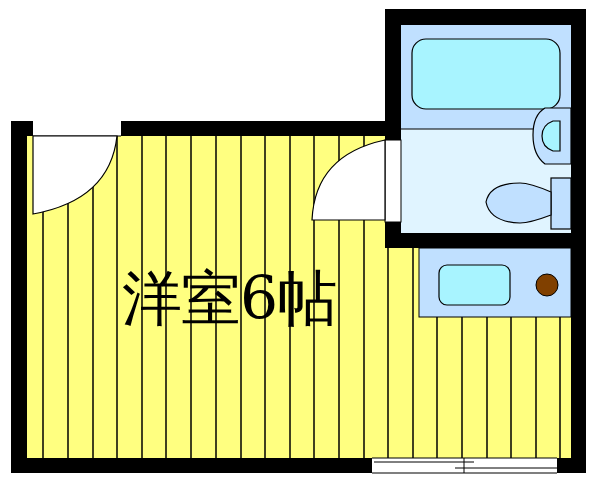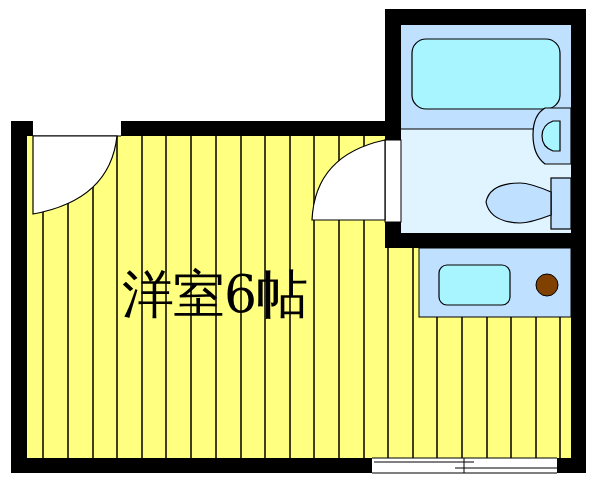--- a/index.html
+++ b/index.html
@@ -1,18 +1,18 @@
 <!DOCTYPE html>
 <html><head>
 <meta charset="utf-8">
 <style>
   html,body{margin:0;padding:0;background:#ffffff;}
   body{width:600px;height:493px;position:relative;overflow:hidden;font-family:"DejaVu Serif","Liberation Serif",serif;}
   #plan{position:absolute;left:0;top:0;}
-  .room-label{position:absolute;left:122px;top:268px;font-size:52px;color:#000;letter-spacing:-1px;line-height:1;font-family:"DejaVu Serif","Liberation Serif",serif;white-space:nowrap;}
+  .room-label{position:absolute;left:122px;top:268px;font-size:60px;color:#000;letter-spacing:-1px;line-height:1;font-family:"DejaVu Serif","Liberation Serif",serif;white-space:nowrap;}
 </style>
 </head>
 <body>
 
 <svg id="plan" width="600" height="493" viewBox="0 0 600 493" xmlns="http://www.w3.org/2000/svg">
 
   <rect x="27" y="136" width="545" height="322" fill="#ffff80"></rect>
 
   <g stroke="#000" stroke-width="1.5">
     <line x1="43" y1="136" x2="43" y2="458"></line>

